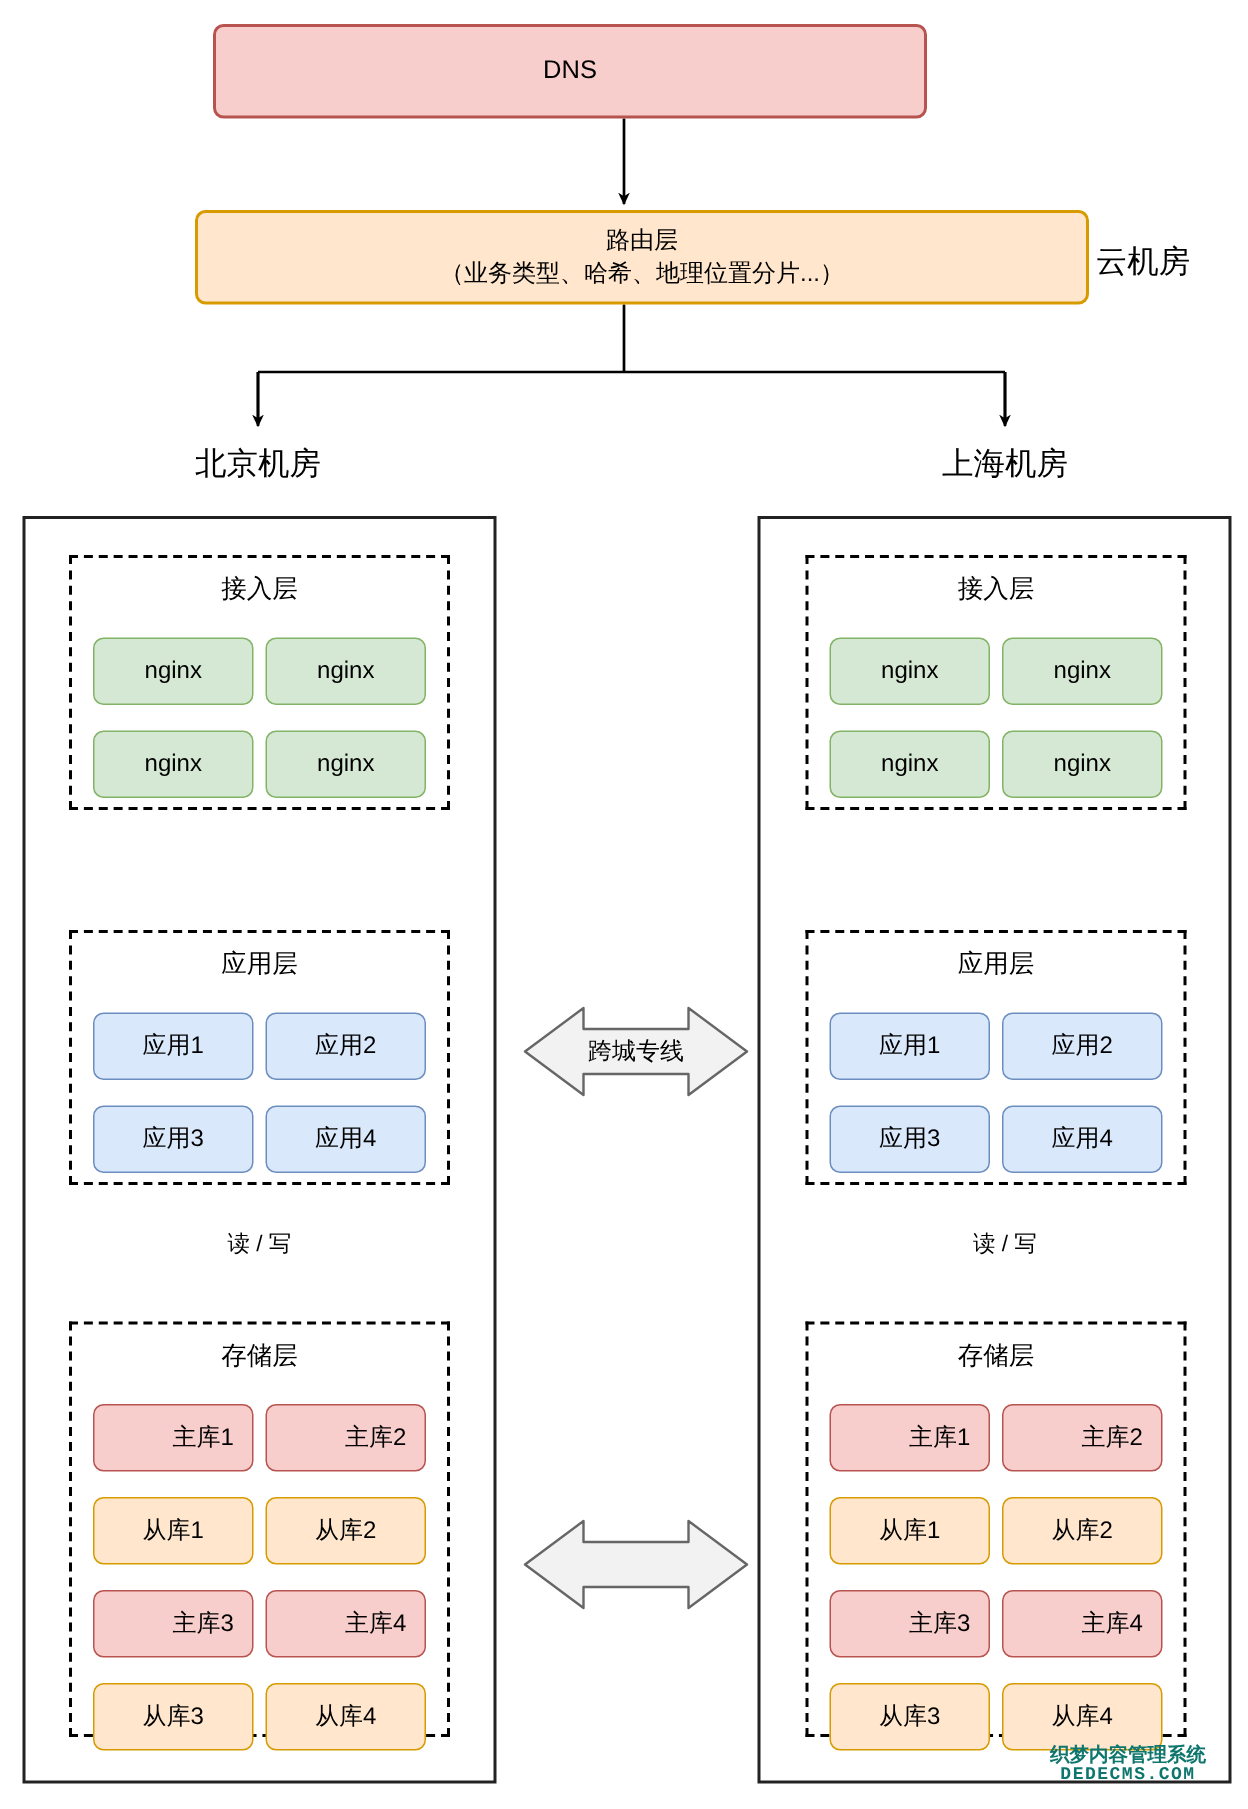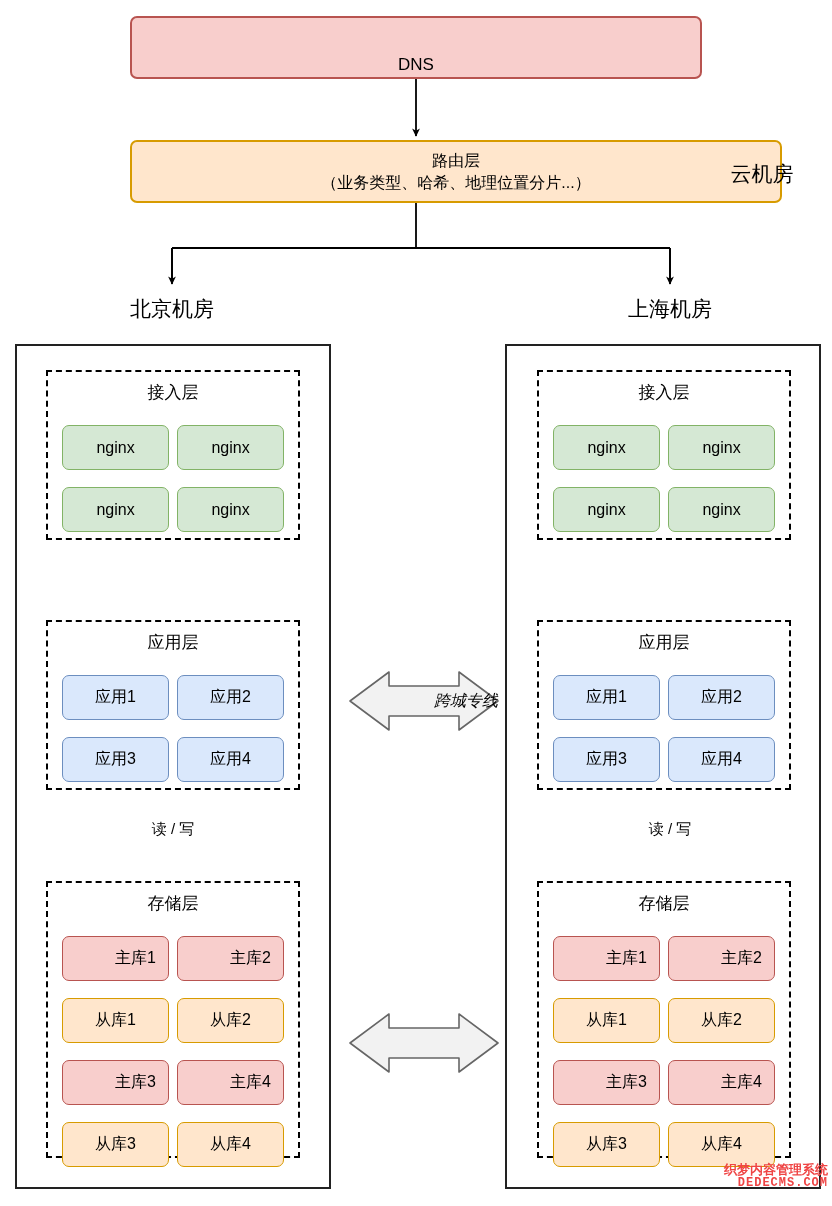--- a/index.html
+++ b/index.html
@@ -86,44 +86,43 @@
   .node.pink   { background: #f8cecc; border: 1.6px solid #b85450; padding-left: 40px; }
   .node.orange { background: #ffe6cc; border: 1.6px solid #d79b00; }
 
   
   #wires { position: absolute; left: 0; top: 0; width: 832px; height: 1206px; pointer-events: none; }
 
   
   .dbl-arrow {
     display: flex;
     align-items: center;
-    justify-content: flex-end;
-    font-style: italic;
+    justify-content: center;
   }
   .dbl-arrow span {
     font-size: 16px;
     white-space: nowrap;
     position: relative;
     z-index: 2;
   }
 
   
   .edge-label {
     font-size: 15px;
     background: #ffffff;
     padding: 0 3px;
     white-space: nowrap;
     text-align: center;
   }
 
   
   .watermark {
-    text-align: right;
+    text-align: center;
     line-height: 1.05;
-    color: #ef4444;
+    color: #0f766e;
   }
   .wm-cn { font-size: 13px; font-weight: bold; letter-spacing: 0px; }
   .wm-en { font-size: 12px; font-weight: bold; letter-spacing: 1px; font-family: "Liberation Mono", monospace; }
 </style>
 </head>
 <body>
 
 <div id="canvas">
 
   <svg id="wires" viewBox="0 0 832 1206">
@@ -145,25 +144,25 @@
 
     <line x1="670" y1="539" x2="670" y2="618" stroke="#000" stroke-width="1.8" marker-end="url(#ah)"></line>
 
     <line x1="670" y1="790" x2="670" y2="879" stroke="#000" stroke-width="1.8" marker-end="url(#ah)"></line>
 
     <path d="M350,701 L389,672 L389,686 L459,686 L459,672 L498,701 L459,730 L459,716 L389,716 L389,730 Z" fill="#f2f2f2" stroke="#666666" stroke-width="1.6" stroke-linejoin="round"></path>
 
     <path d="M350,1043 L389,1014 L389,1028 L459,1028 L459,1014 L498,1043 L459,1072 L459,1058 L389,1058 L389,1072 Z" fill="#f2f2f2" stroke="#666666" stroke-width="1.6" stroke-linejoin="round"></path>
   </svg>
 
-  <div class="abs topbox dns-box" style="left:130px; top:16px; width:572px; height:63px;align-items:flex-end;">
+  <div class="abs topbox dns-box" style="left:142px; top:16px; width:476px; height:63px;">
     <span>DNS</span>
   </div>
 
-  <div class="abs topbox router-box" style="left:130px; top:140px; width:652px; height:63px;">
+  <div class="abs topbox router-box" style="left:130px; top:140px; width:596px; height:63px;">
     <span>路由层
 （业务类型、哈希、地理位置分片...）</span>
   </div>
 
   <div class="abs plain-label" style="left:712px; top:160px; width:100px;">云机房</div>
 
   <div class="abs plain-label" style="left:112px; top:295px; width:120px;">北京机房</div>
   <div class="abs plain-label" style="left:610px; top:295px; width:120px;">上海机房</div>
 
   <div class="abs dc-frame" style="left:15px; top:344px; width:316px; height:845px;"></div>

